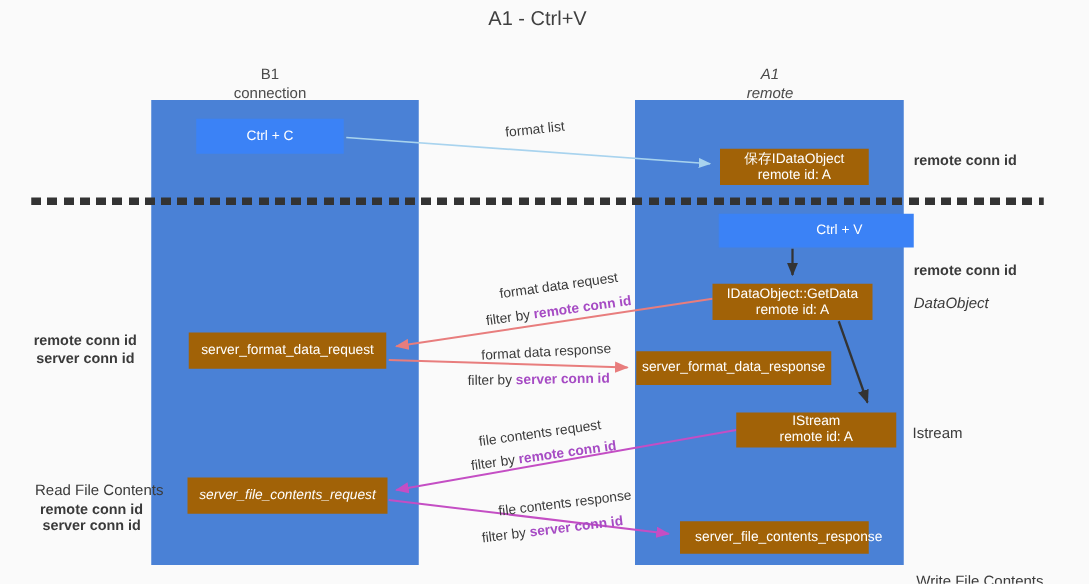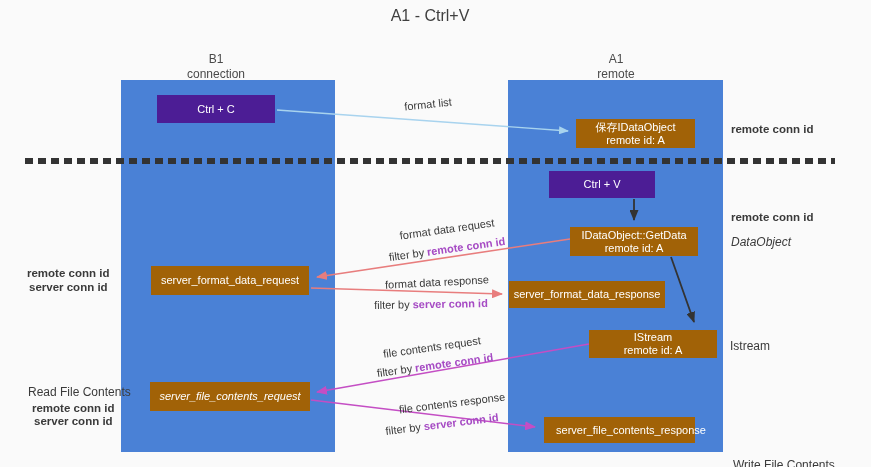--- a/index.html
+++ b/index.html
@@ -17,25 +17,25 @@
     transform:translateX(-50%); text-align:center;
     font-size:12px; line-height:15px; color:#4a4a4a;
   }
   .col { background:#4a81d6; }
   #col-b1 { left:121px; top:80px; width:214px; height:372px; }
   #col-a1 { left:508px; top:80px; width:215px; height:372px; }
   .node {
     display:flex; flex-direction:column; align-items:center; justify-content:center;
     color:#ffffff; font-size:11px; line-height:13px; text-align:center; white-space:nowrap;
   }
-  .green  { background:#4c1d95; }
+  .green  { background:#3b82f6; }
   .orange { background:#a16207; }
   #ctrl-c   { left:157px; top:95px;  width:118px; height:28px; }
   #save-obj { left:576px; top:119px; width:119px; height:29px; }
-  #ctrl-v   { left:549px; top:171px; width:106px; height:27px; }
+  #ctrl-v   { left:575px; top:171px; width:119px; height:27px;padding-left:37px; }
   #getdata  { left:570px; top:227px; width:128px; height:29px; }
   #fmt-req  { left:151px; top:266px; width:158px; height:29px; }
   #fmt-res  { left:509px; top:281px; width:156px; height:27px; }
   #istream  { left:589px; top:330px; width:128px; height:28px; }
   #file-req { left:150px; top:382px; width:160px; height:29px;font-style:italic; }
   #file-res { left:544px; top:417px; width:128px; height:26px;padding-left:23px; }
   .dashed-line {
     left:25px; top:158px; width:810px; height:6px;
     background:repeating-linear-gradient(90deg,#333333 0 8px,transparent 8px 13px);
   }
@@ -54,21 +54,21 @@
 <body>
 
 <div class="abs title">
   <div>A1 - Ctrl+V</div>
 </div>
 
 <div class="abs col-header" style="left:216px; top:52px;">
   <div>B1</div>
   <div>connection</div>
 </div>
-<div class="abs col-header" style="left:616px; top:52px;">
+<div class="abs col-header" style="left:616px; top:52px;font-style:italic;">
   <div>A1</div>
   <div>remote</div>
 </div>
 
 <div class="abs col" id="col-b1"></div>
 <div class="abs col" id="col-a1"></div>
 
 <div class="abs dashed-line"></div>
 
 <svg class="abs overlay" width="871" height="467" viewBox="0 0 871 467">

